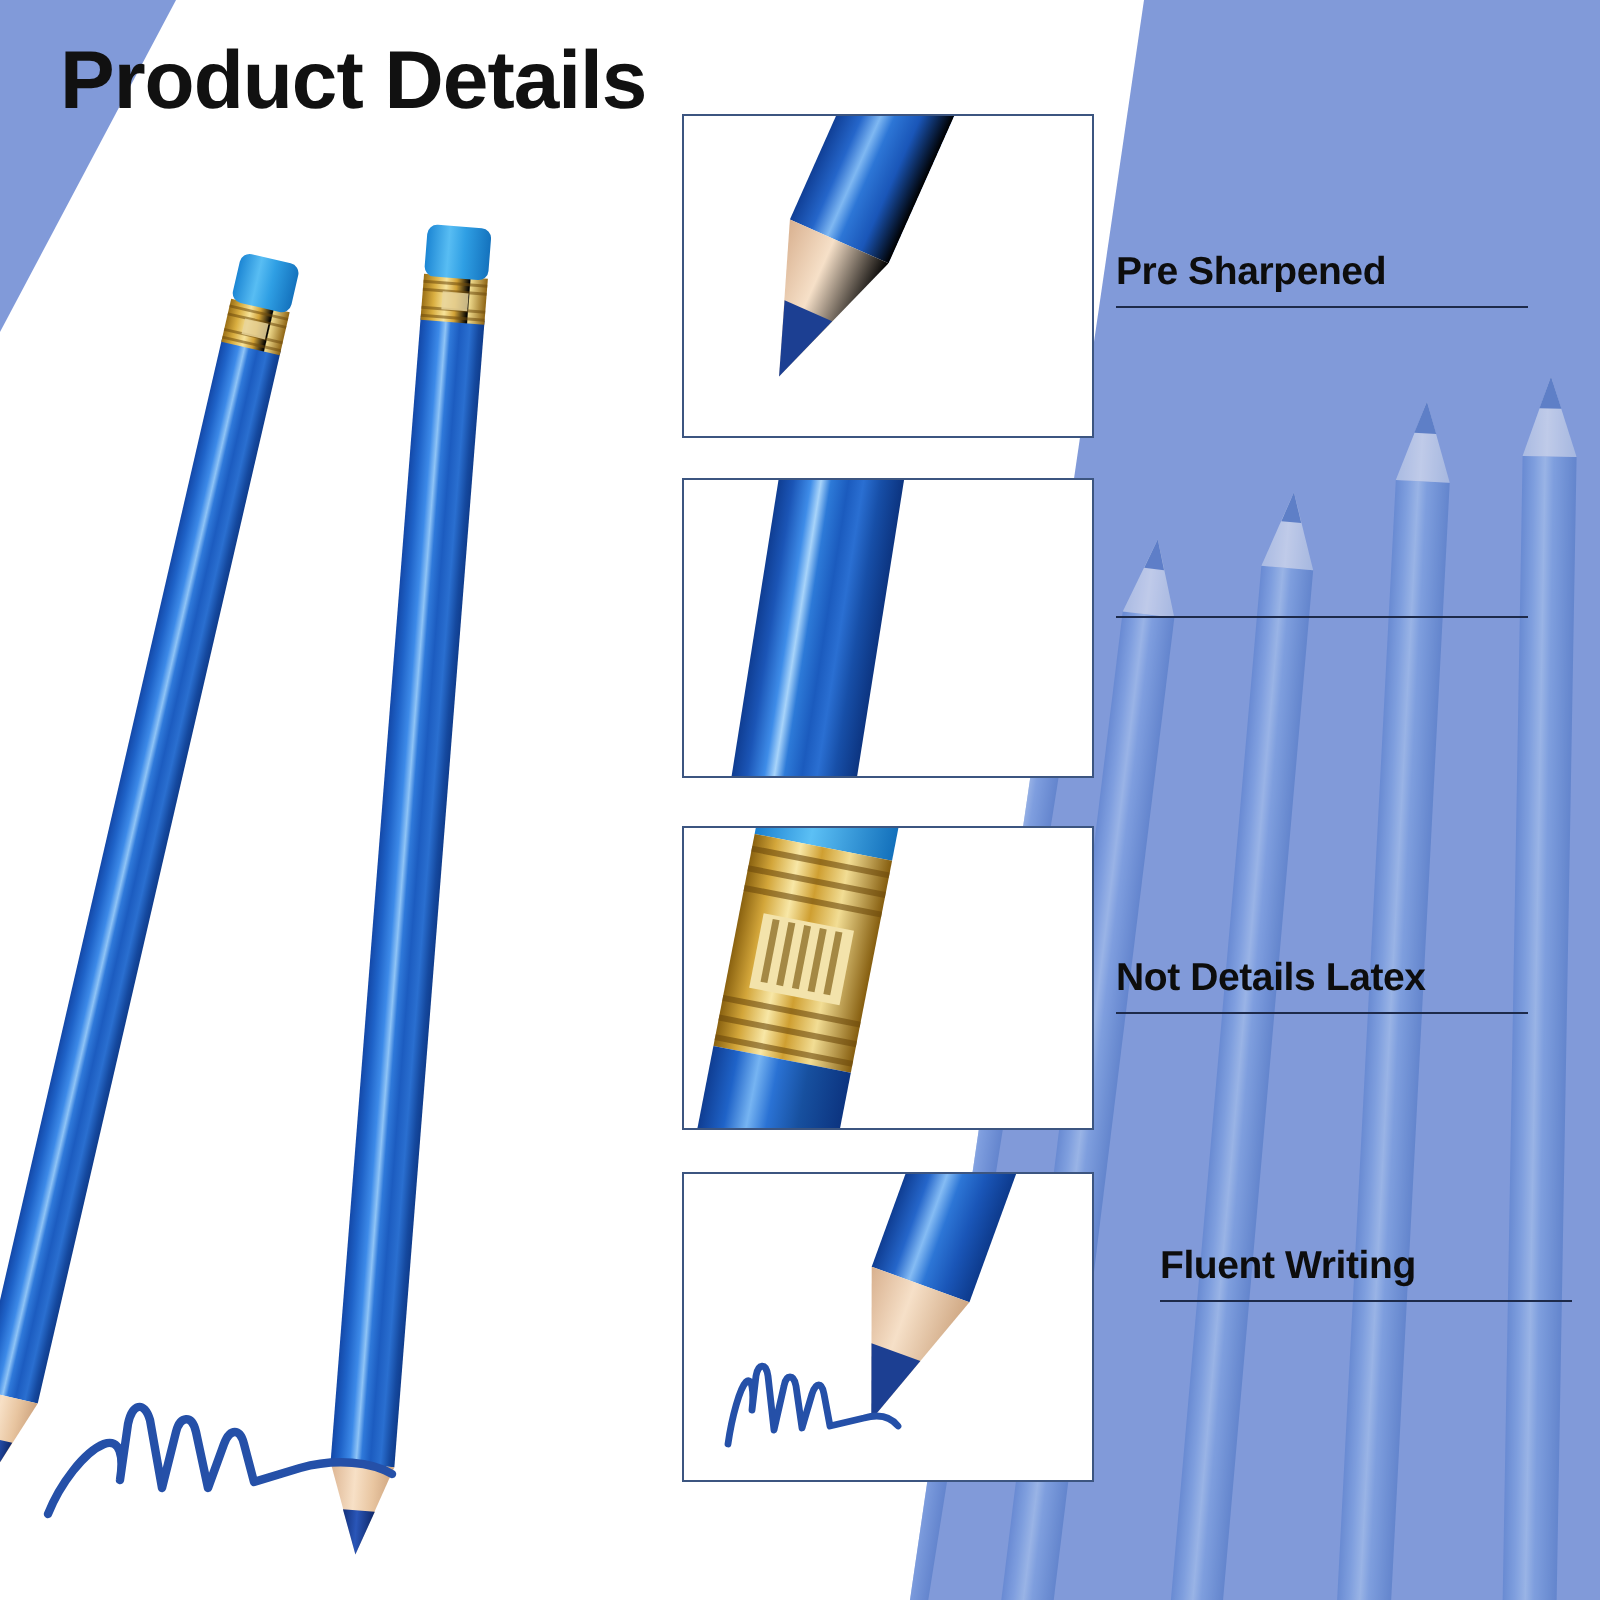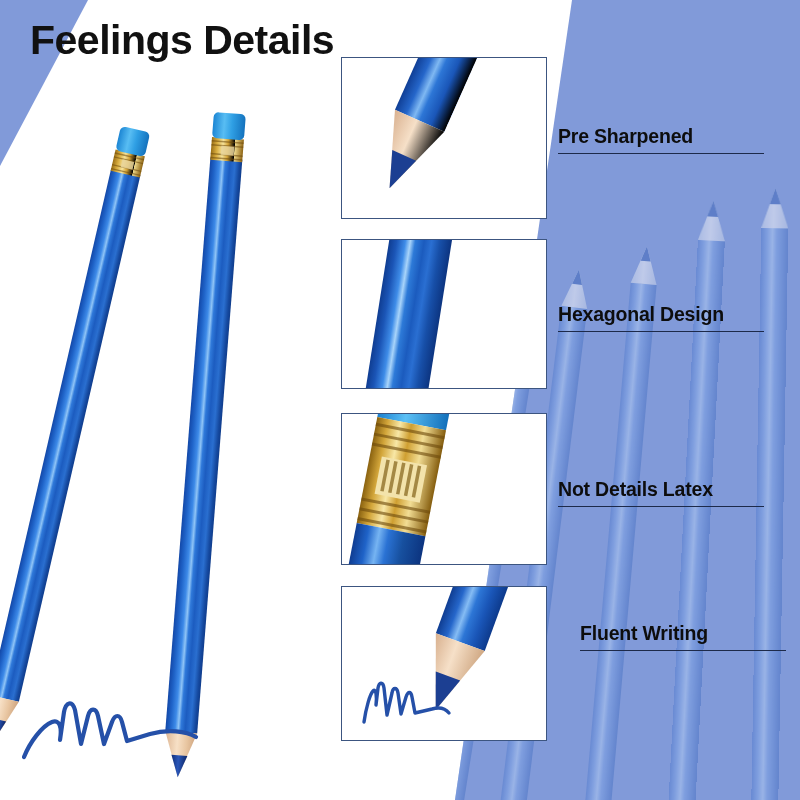--- a/index.html
+++ b/index.html
@@ -286,29 +286,28 @@
       </svg>
     </div>
   </div>
 
   <div class="feat" style="left:558px;top:125px;">
     <div class="ft">Pre Sharpened</div>
     <div class="fu"></div>
   </div>
 
   <div class="feat" style="left:558px;top:303px;">
-    <div class="ft">Hexagonal Design</div>
     <div class="fu"></div>
   </div>
 
   <div class="feat" style="left:558px;top:478px;">
     <div class="ft">Not Details Latex</div>
     <div class="fu"></div>
   </div>
 
   <div class="feat" style="left:580px;top:622px;">
     <div class="ft">Fluent Writing</div>
     <div class="fu"></div>
   </div>
 
-  <div id="title">Feelings Details</div>
+  <div id="title">Product Details</div>
 
 </div>
 
 </body></html>

